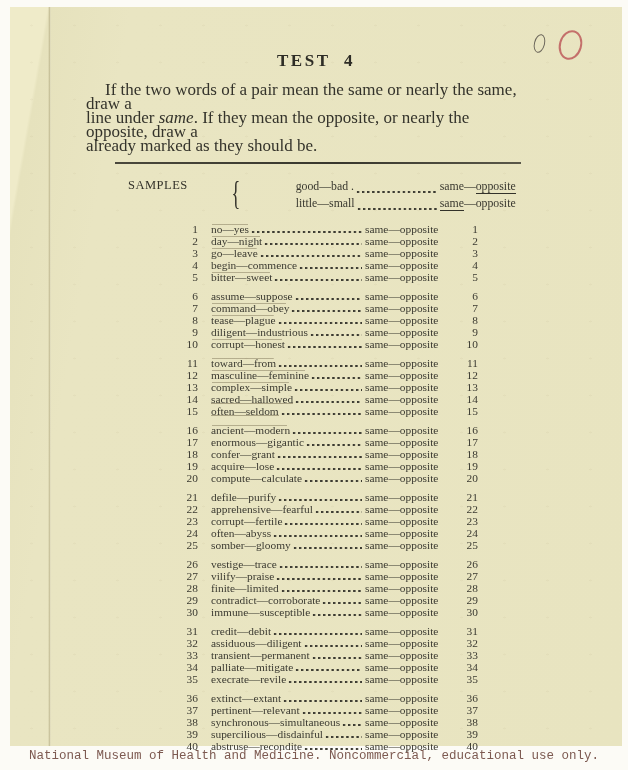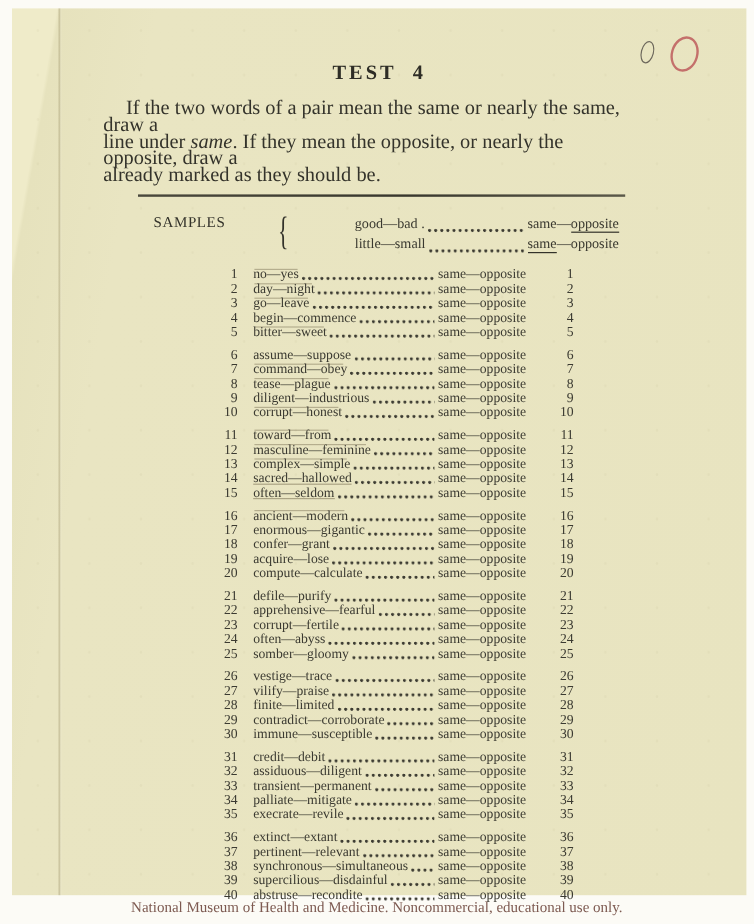--- a/index.html
+++ b/index.html
@@ -52,21 +52,21 @@
     background:radial-gradient(circle at 2px calc(100% - 3px),rgba(50,49,41,.95) 1px,transparent 1.5px);
     background-repeat:repeat-x;background-size:5.1px 100%;}
   .answer{flex:0 0 80px;white-space:nowrap;}
   .num-r{flex:0 0 24px;margin-left:9px;text-align:right;}
   .hand-underline{border-bottom:1.8px solid #33322a;padding-bottom:0;}
   
   .g-over{background:linear-gradient(rgba(108,98,70,.42),rgba(108,98,70,.42)) no-repeat 1px 1px/95% 1.2px;font-family:Liberation Serif, serif;}
   .g-under{background:linear-gradient(rgba(108,98,70,.5),rgba(108,98,70,.5)) no-repeat 0 calc(100% - 1px)/100% 1.2px;}
   
   .footer{position:absolute;left:0;top:749px;width:628px;text-align:center;
-    font-family:Liberation Serif, serif;font-size:12.5px;color:#7d5a51;}
+    font-family:Liberation Mono, monospace;font-size:12.5px;color:#7d5a51;}
 </style>
 </head>
 <body>
 
 <div class="paper">
   <div class="fold-line"></div>
 
   <div class="pencil-zero"></div>
   <div class="red-zero"></div>
 

